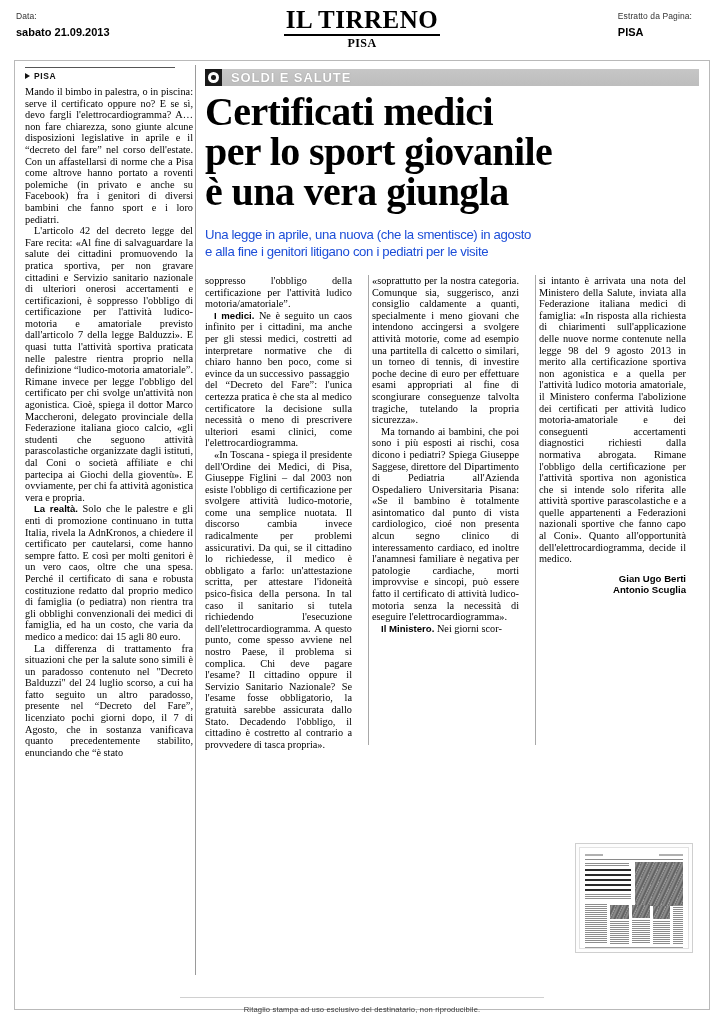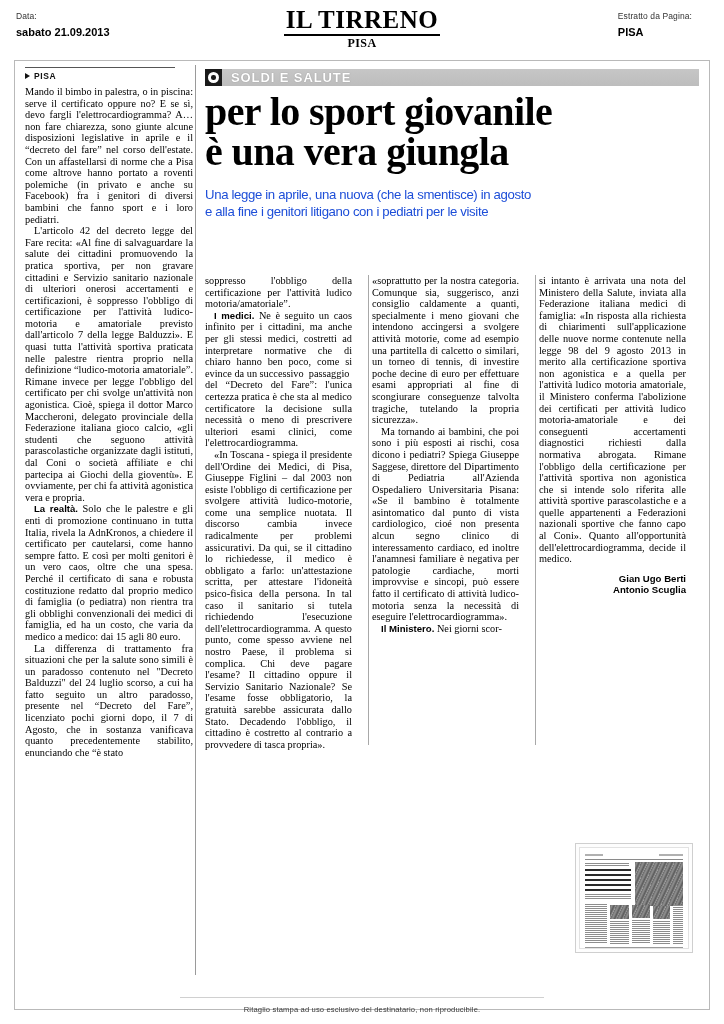--- a/index.html
+++ b/index.html
@@ -330,20 +330,21 @@
       <div class="section-banner">
         <div class="banner-icon">
           <div class="ring">
             <div class="dot"></div>
           </div>
         </div>
         <div class="banner-text">SOLDI E SALUTE</div>
       </div>
 
       <h1 class="headline">
+        <div>Certificati medici</div>
         <div>per lo sport giovanile</div>
         <div>è una vera giungla</div>
       </h1>
 
       <div class="standfirst">
         <div>Una legge in aprile, una nuova (che la smentisce) in agosto</div>
         <div>e alla fine i genitori litigano con i pediatri per le visite</div>
       </div>
 
       <div class="cols">

